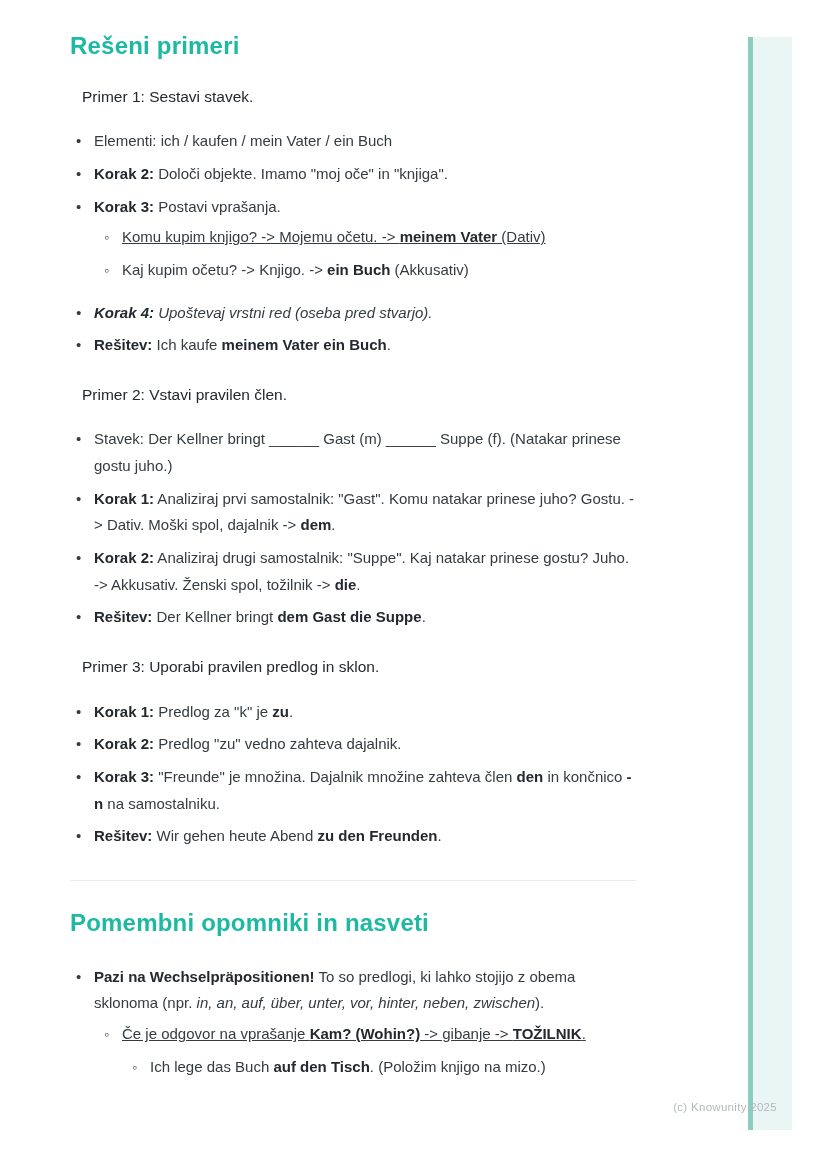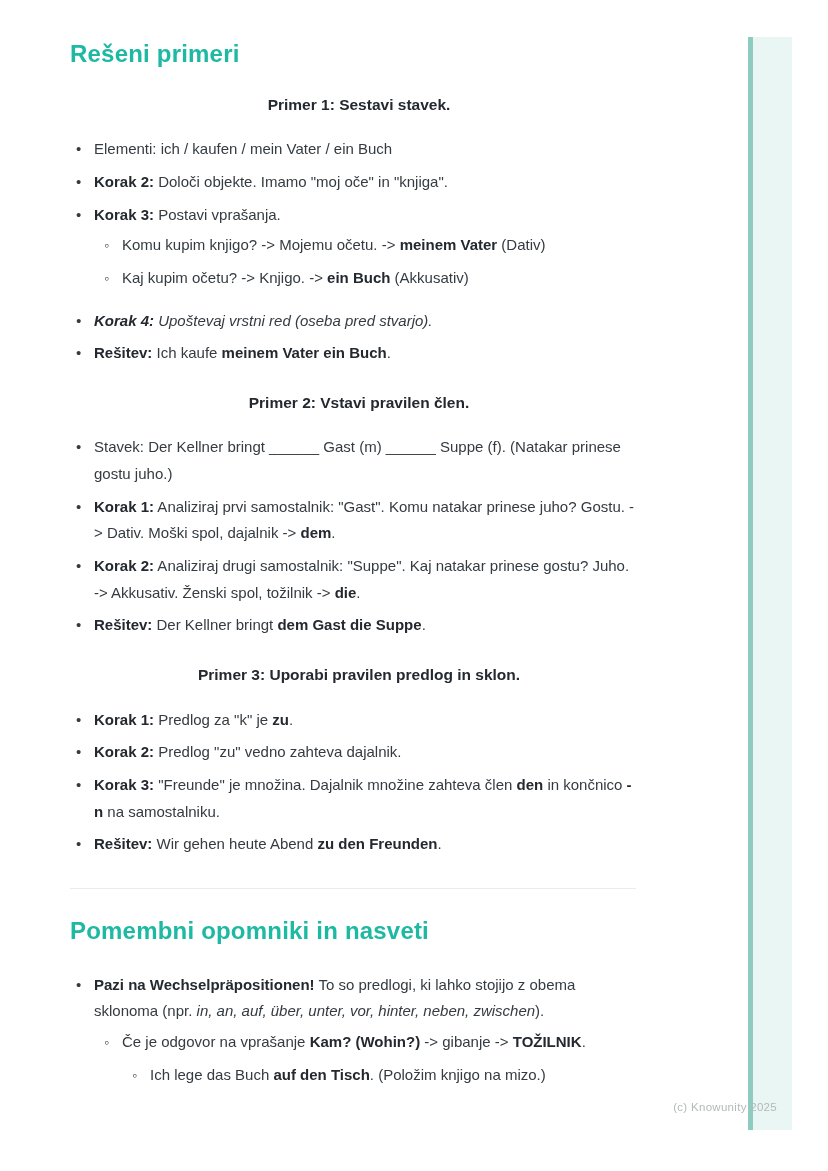--- a/index.html
+++ b/index.html
@@ -16,37 +16,36 @@
   body{
     width:828px;height:1171px;
     background:#ffffff;
     font-family:"Liberation Sans","DejaVu Sans",sans-serif;
     color:var(--body);
     position:relative;
     overflow:hidden;
   }
   .content{
     position:absolute;
-    left:70px;top:40px;width:566px;
+    left:70px;top:32px;width:566px;
   }
   h1{
     color:var(--accent);
     font-size:24px;
     line-height:1.2;
     font-weight:700;
     margin:0 0 26px 0;
     letter-spacing:.2px;
   }
   h2{
     color:var(--strong);
     font-size:15.5px;
     line-height:1.25;
-    font-weight:700;
+    font-weight:400;
     margin:26px 0 22px 12px;
-    text-align:center;
   }
   ul{list-style:none;margin:0 0 6px 0;padding:0;}
   li{
     position:relative;
     font-size:15px;
     line-height:1.78;
     margin:0 0 6px 0;
     padding-left:24px;
   }
   li::before{
@@ -56,21 +55,21 @@
     color:var(--body);
   }
   li.lvl2{margin-left:28px;}
   li.lvl3{margin-left:56px;}
   li.lvl2::before,li.lvl3::before{
     content:"\25E6";
     font-size:14px;
     top:1px;
   }
   li.lvl2 + li.lvl1, li.lvl3 + li.lvl1{margin-top:16px;font-style:italic;}
-  li.lvl1 + li.lvl2{margin-top:-2px;}
+  li.lvl1 + li.lvl2{margin-top:-2px;text-decoration:underline;}
   strong{font-weight:700;color:var(--strong);}
   em{font-style:italic;}
   hr{
     border:none;
     border-top:1px solid var(--divider);
     margin:30px 0 28px 0;
   }
   .side-strip{
     position:absolute;
     top:37px;left:748px;

